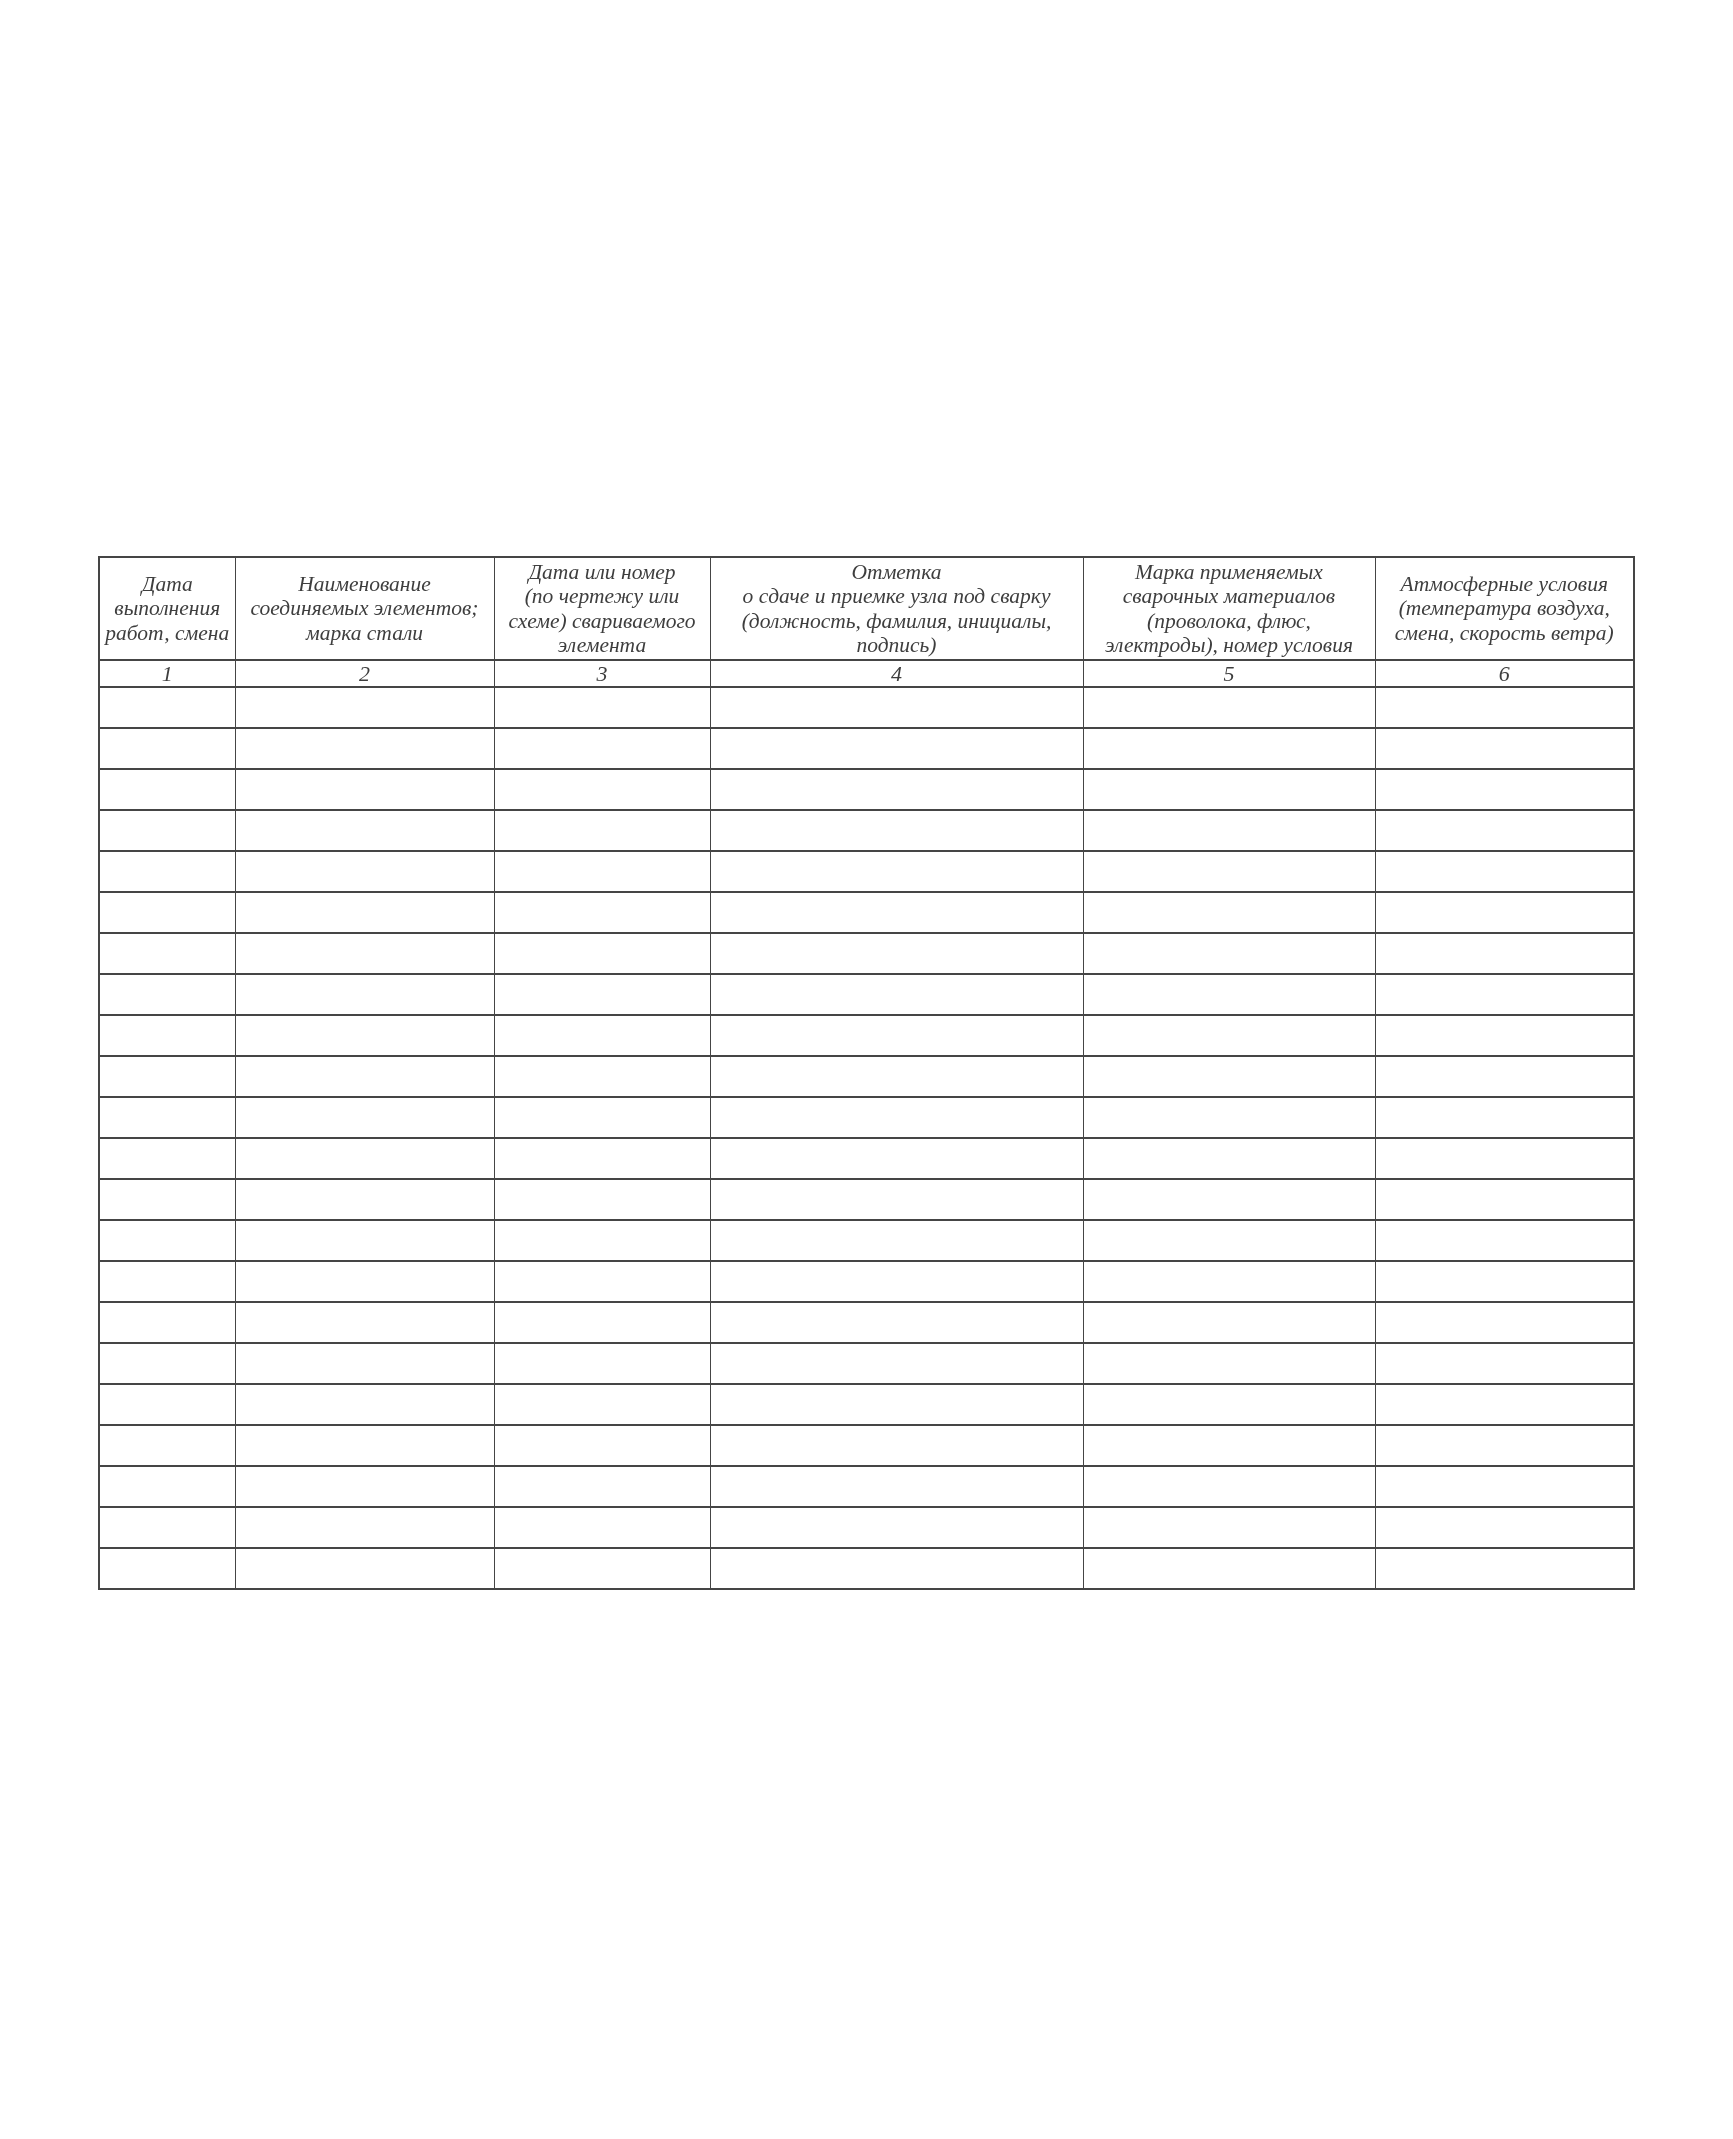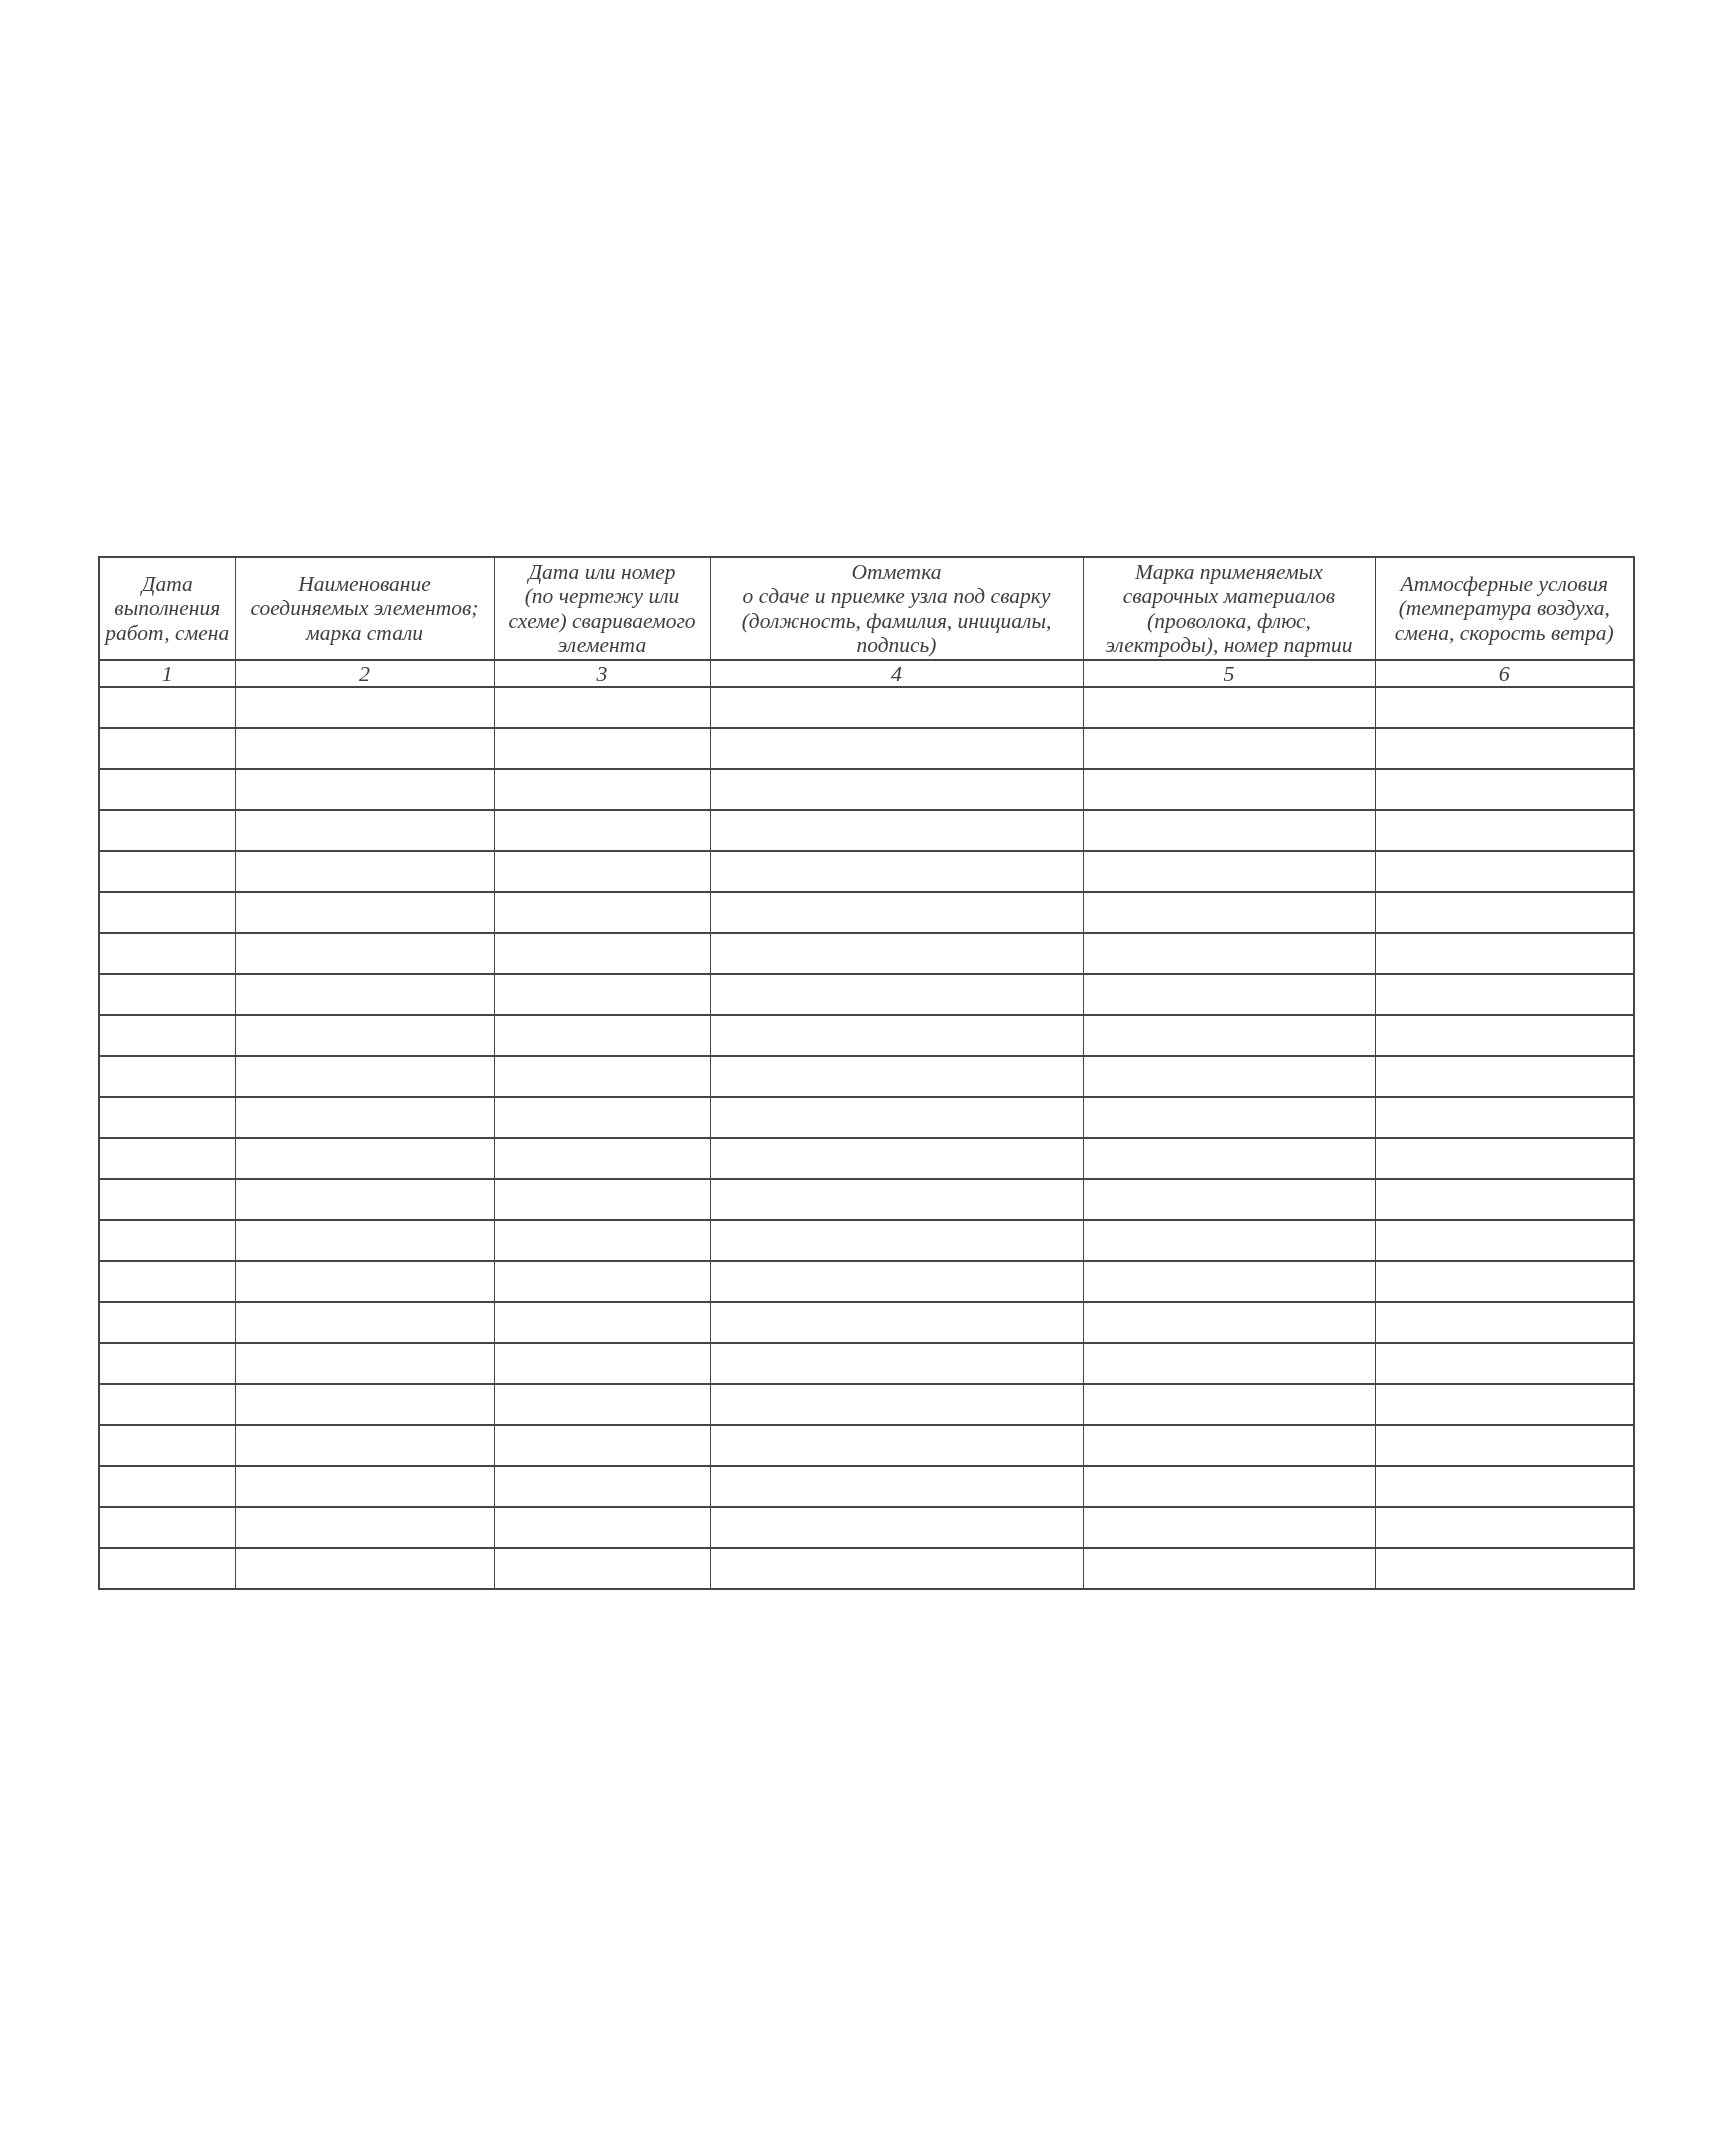--- a/index.html
+++ b/index.html
@@ -87,21 +87,21 @@
 (по чертежу или
 схеме) свариваемого
 элемента</th>
         <th>Отметка
 о сдаче и приемке узла под сварку
 (должность, фамилия, инициалы,
 подпись)</th>
         <th>Марка применяемых
 сварочных материалов
 (проволока, флюс,
-электроды), номер партии</th>
+электроды), номер условия</th>
         <th>Атмосферные условия
 (температура воздуха,
 смена, скорость ветра)</th>
       </tr>
       <tr class="number-row">
         <td>1</td>
         <td>2</td>
         <td>3</td>
         <td>4</td>
         <td>5</td>

